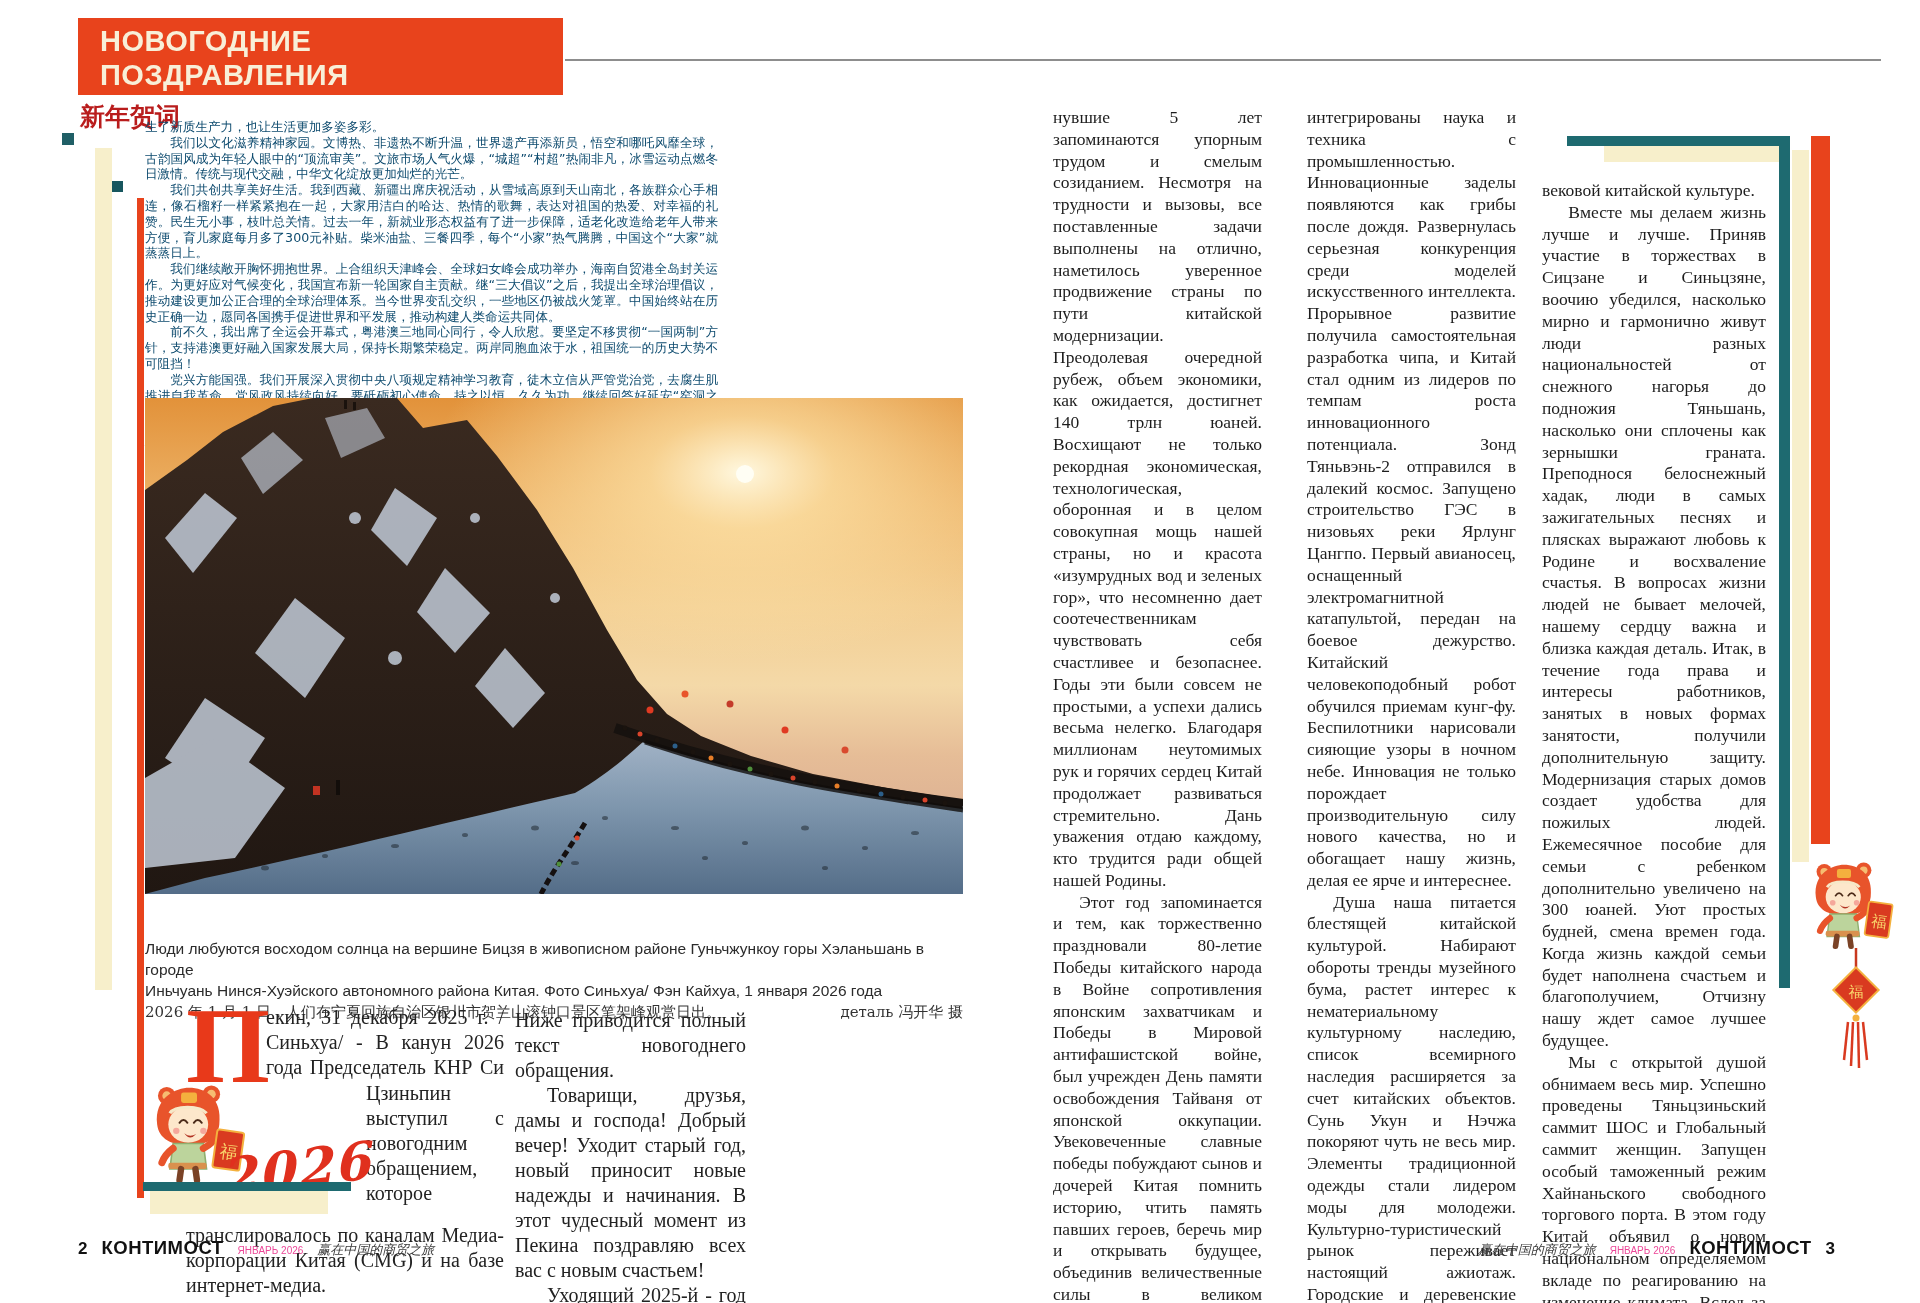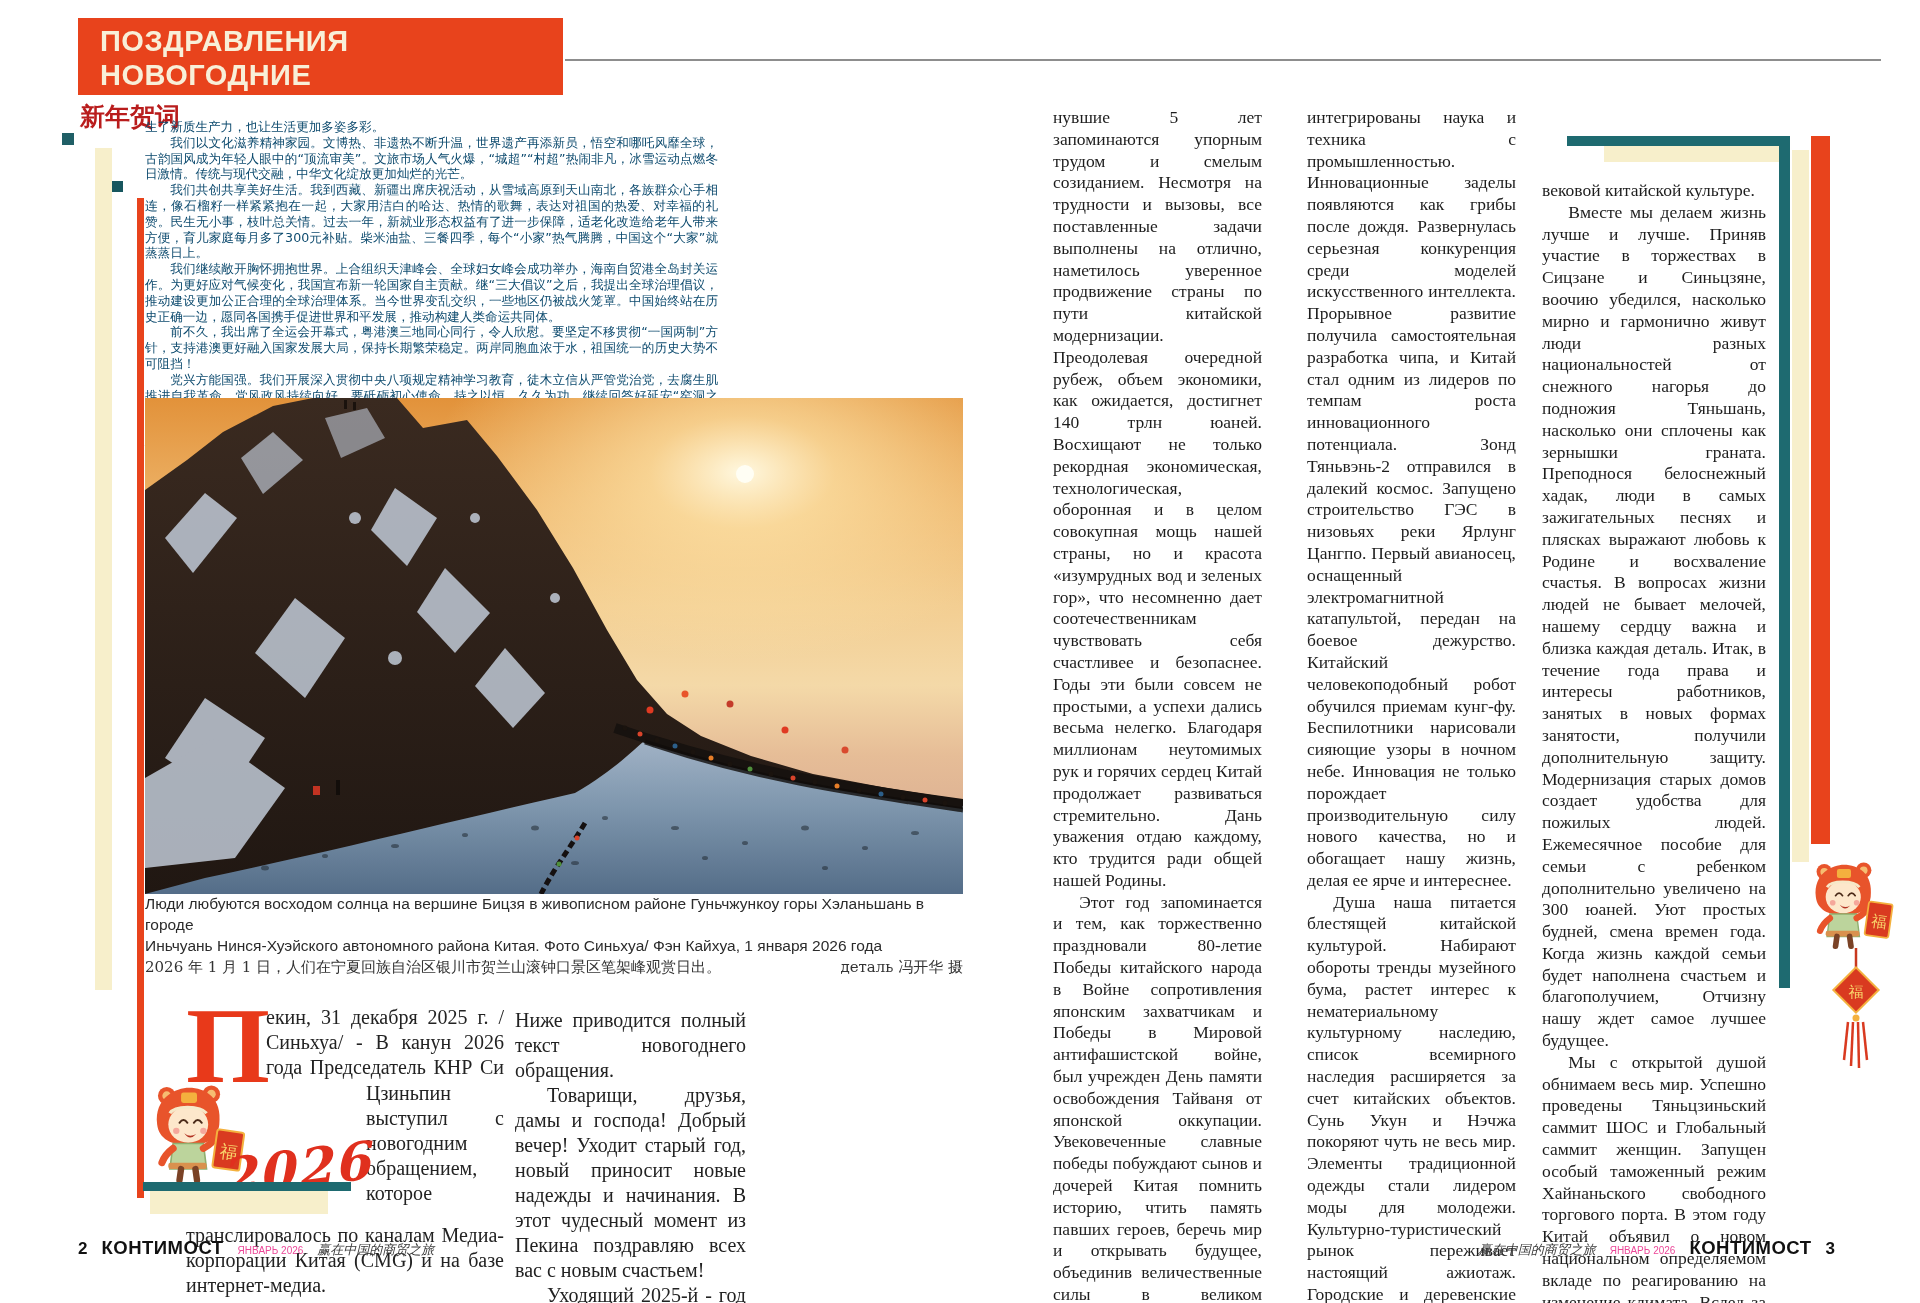--- a/index.html
+++ b/index.html
@@ -34,21 +34,21 @@
   .cn-block{left:145px;top:119px;width:573px;font-family:"DejaVu Sans",sans-serif;
             font-size:12.6px;line-height:15.8px;color:#0c4a6e;font-weight:500;
             text-align:justify;}
   .cn-block p{margin:0;text-indent:2em;}
   .cn-block p.noind{text-indent:0;}
 
   
   .photo{left:145px;top:398px;width:818px;height:496px;display:block;}
 
   
-  .caption{left:145px;top:893px;width:818px;}
+  .caption{left:145px;top:938px;width:818px;}
   .cap-ru{font-family:"Liberation Sans","DejaVu Sans",sans-serif;font-size:15.5px;
           line-height:21px;color:#2b2b2b;}
   .cap-cn-row{display:flex;justify-content:space-between;margin-top:2px;
               font-family:"DejaVu Serif",serif;font-size:15px;color:#333;}
 
   
   .art-col1{left:186px;top:1005px;width:318px;font-size:20px;line-height:25.2px;
             text-align:justify;hyphens:auto;color:#222;}
   .dropcap{float:left;width:74px;height:86px;font-size:108px;line-height:82px;
            color:#E8391A;font-weight:bold;margin-right:6px;}
@@ -91,22 +91,22 @@
 
 <div class="canvas">
 
   <div class="abs top-rule"></div>
   <div class="abs sq1"></div>
   <div class="abs sq2"></div>
   <div class="abs cream-v-left"></div>
   <div class="abs red-v-left"></div>
 
   <div class="abs red-header">
+    <div>НОВОГОДНИЕ</div>
     <div>ПОЗДРАВЛЕНИЯ</div>
-    <div>НОВОГОДНИЕ</div>
   </div>
   <div class="abs sub-cn">新年贺词</div>
 
   <div class="abs cn-block" lang="zh">
     <p class="noind">生了新质生产力，也让生活更加多姿多彩。</p>
     <p>我们以文化滋养精神家园。文博热、非遗热不断升温，世界遗产再添新员，悟空和哪吒风靡全球，古韵国风成为年轻人眼中的“顶流审美”。文旅市场人气火爆，“城超”“村超”热闹非凡，冰雪运动点燃冬日激情。传统与现代交融，中华文化绽放更加灿烂的光芒。</p>
     <p>我们共创共享美好生活。我到西藏、新疆出席庆祝活动，从雪域高原到天山南北，各族群众心手相连，像石榴籽一样紧紧抱在一起，大家用洁白的哈达、热情的歌舞，表达对祖国的热爱、对幸福的礼赞。民生无小事，枝叶总关情。过去一年，新就业形态权益有了进一步保障，适老化改造给老年人带来方便，育儿家庭每月多了300元补贴。柴米油盐、三餐四季，每个“小家”热气腾腾，中国这个“大家”就蒸蒸日上。</p>
     <p>我们继续敞开胸怀拥抱世界。上合组织天津峰会、全球妇女峰会成功举办，海南自贸港全岛封关运作。为更好应对气候变化，我国宣布新一轮国家自主贡献。继“三大倡议”之后，我提出全球治理倡议，推动建设更加公正合理的全球治理体系。当今世界变乱交织，一些地区仍被战火笼罩。中国始终站在历史正确一边，愿同各国携手促进世界和平发展，推动构建人类命运共同体。</p>
     <p>前不久，我出席了全运会开幕式，粤港澳三地同心同行，令人欣慰。要坚定不移贯彻“一国两制”方针，支持港澳更好融入国家发展大局，保持长期繁荣稳定。两岸同胞血浓于水，祖国统一的历史大势不可阻挡！</p>
     <p>党兴方能国强。我们开展深入贯彻中央八项规定精神学习教育，徒木立信从严管党治党，去腐生肌推进自我革命，党风政风持续向好。要砥砺初心使命，持之以恒、久久为功，继续回答好延安“窑洞之问”，书写无愧于人民的时代答卷。</p>

